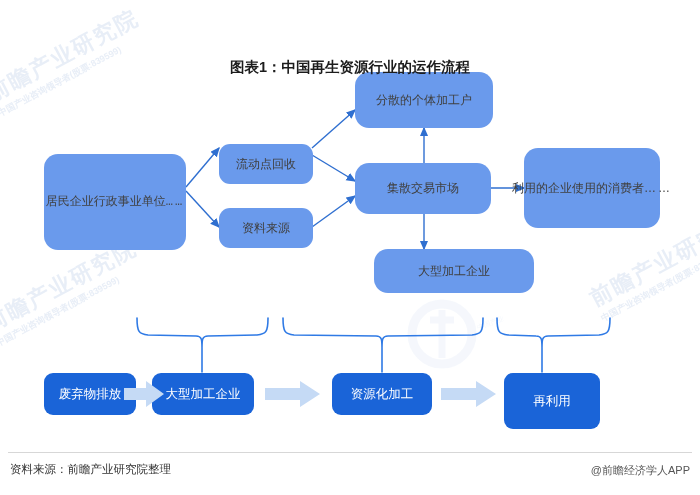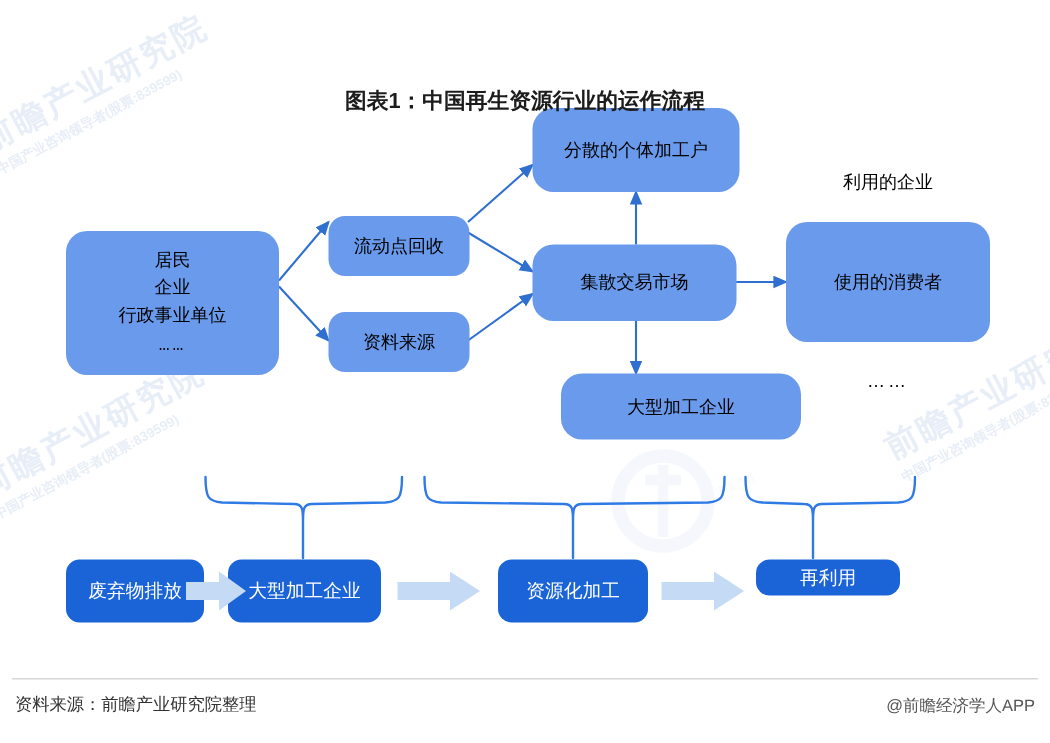--- a/index.html
+++ b/index.html
@@ -49,23 +49,23 @@
     color: #1c1c1c;
     z-index: 5;
     margin-top: 44px;
   }
 
   
   .node {
     position: absolute;
     background: #6a9aec;
     border-radius: 14px;
-    color: #000000;
+    color: #404040;
     display: flex;
-    flex-direction: column;
+    flex-direction: row;
     align-items: center;
     justify-content: center;
     text-align: center;
     font-size: 12px;
     line-height: 1.55;
     z-index: 3;
     box-sizing: border-box;
   }
   .node .ln { display: block; white-space: nowrap; }
   .node .dots { letter-spacing: 2px; }
@@ -186,21 +186,21 @@
 </div>
 
 <div class="node" style="left:355px; top:163px; width:136px; height:51px;">
   <span class="ln">集散交易市场</span>
 </div>
 
 <div class="node" style="left:374px; top:249px; width:160px; height:44px;">
   <span class="ln">大型加工企业</span>
 </div>
 
-<div class="node" style="left:524px; top:148px; width:136px; height:80px;gap:48px;">
+<div class="node" style="left:524px; top:148px; width:136px; height:80px;">
   <span class="ln">利用的企业</span>
   <span class="ln">使用的消费者</span>
   <span class="ln dots">……</span>
 </div>
 
 <svg class="layer layer-front">
 
   <path d="M137,318 C137,332 139,334 148,335 L196,336 C202,336 202,340 202,348
            M268,318 C268,332 266,334 257,335 L208,336 C202,336 202,340 202,348
            M202,348 L202,372" fill="none" stroke="#2f7ae5" stroke-width="1.6" stroke-linecap="round"></path>
@@ -222,19 +222,19 @@
 
 <div class="chip" style="left:44px; top:373px; width:92px; height:42px;">
   <span>废弃物排放</span>
 </div>
 <div class="chip" style="left:152px; top:373px; width:102px; height:42px;">
   <span>大型加工企业</span>
 </div>
 <div class="chip" style="left:332px; top:373px; width:100px; height:42px;">
   <span>资源化加工</span>
 </div>
-<div class="chip" style="left:504px; top:373px; width:96px; height:24px;">
+<div class="chip" style="left:504px; top:373px; width:96px; height:56px;">
   <span>再利用</span>
 </div>
 
 <div class="divider"></div>
 <div class="source">资料来源：前瞻产业研究院整理</div>
 <div class="brand">@前瞻经济学人APP</div>
 
 </body></html>

